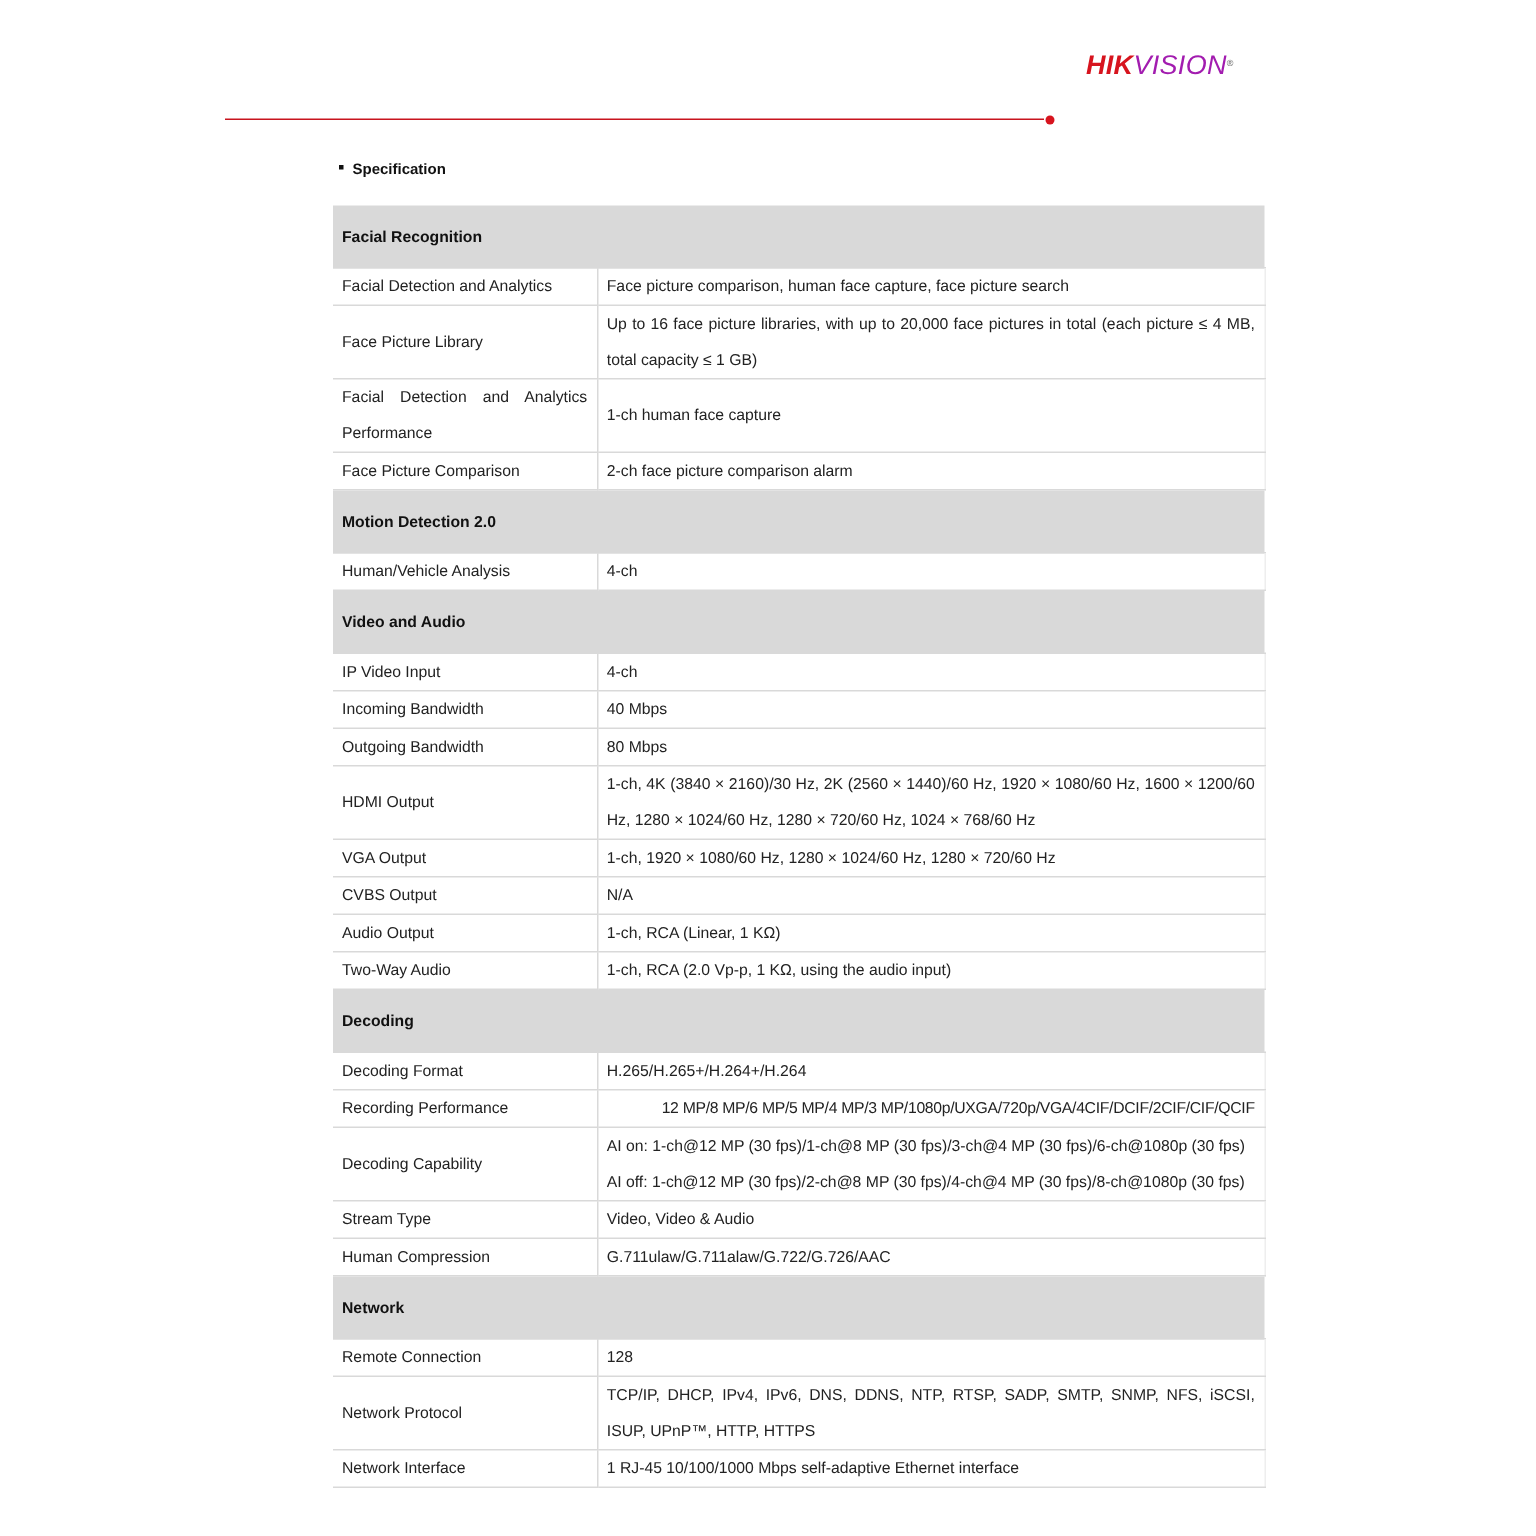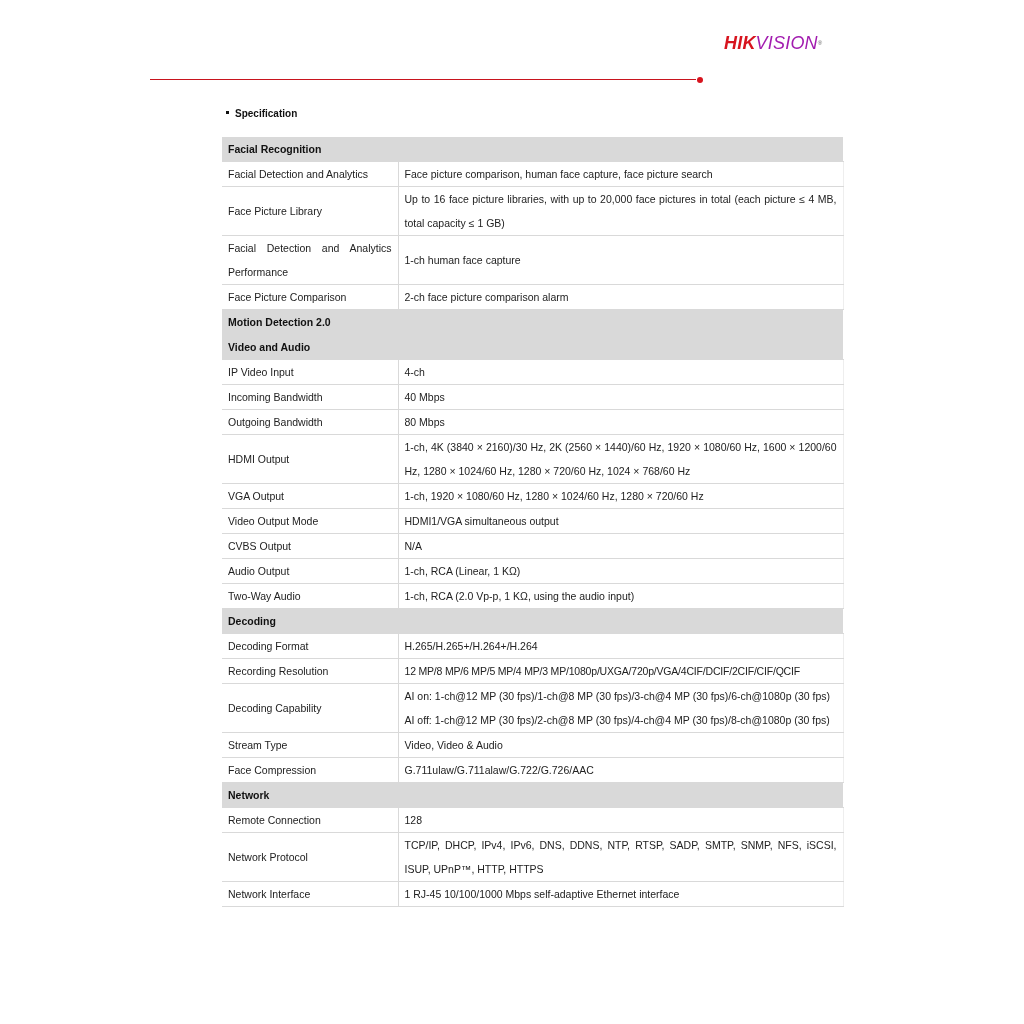--- a/index.html
+++ b/index.html
@@ -94,21 +94,21 @@
       border-right: 1px solid #eeeeee;
     }
     .spec-table td.justify {
       text-align: justify;
       text-align-last: left;
     }
     .spec-table tr.cat td {
       background: #d9d9d9;
       font-weight: bold;
       color: #111;
-      height: 24px;
+      height: 41px;
       border-bottom: 1px solid #d9d9d9;
     }
     .spec-table tr.row td { height: 23px; }
   </style>
 </head>
 <body>
 
 <div class="logo">
   <span class="hik">HIK</span><span class="vision">VISION</span><span class="reg">®</span>
 </div>
@@ -143,20 +143,24 @@
       <td class="value">1-ch human face capture</td>
     </tr>
     <tr class="row">
       <td class="label">Face Picture Comparison</td>
       <td class="value">2-ch face picture comparison alarm</td>
     </tr>
 
     <tr class="cat">
       <td colspan="2">Motion Detection 2.0</td>
     </tr>
+    <tr class="row">
+      <td class="label">Human/Vehicle Analysis</td>
+      <td class="value">4-ch</td>
+    </tr>
 
     <tr class="cat">
       <td colspan="2">Video and Audio</td>
     </tr>
     <tr class="row">
       <td class="label">IP Video Input</td>
       <td class="value">4-ch</td>
     </tr>
     <tr class="row">
       <td class="label">Incoming Bandwidth</td>
@@ -168,60 +172,56 @@
     </tr>
     <tr class="row">
       <td class="label">HDMI Output</td>
       <td class="value justify">1-ch, 4K (3840 × 2160)/30 Hz, 2K (2560 × 1440)/60 Hz, 1920 × 1080/60 Hz, 1600 × 1200/60 Hz, 1280 × 1024/60 Hz, 1280 × 720/60 Hz, 1024 × 768/60 Hz</td>
     </tr>
     <tr class="row">
       <td class="label">VGA Output</td>
       <td class="value">1-ch, 1920 × 1080/60 Hz, 1280 × 1024/60 Hz, 1280 × 720/60 Hz</td>
     </tr>
     <tr class="row">
-      <td class="label">Video Output Mode</td>
-      <td class="value">HDMI1/VGA simultaneous output</td>
-    </tr>
-    <tr class="row">
       <td class="label">CVBS Output</td>
       <td class="value">N/A</td>
     </tr>
     <tr class="row">
       <td class="label">Audio Output</td>
       <td class="value">1-ch, RCA (Linear, 1 KΩ)</td>
     </tr>
     <tr class="row">
       <td class="label">Two-Way Audio</td>
       <td class="value">1-ch, RCA (2.0 Vp-p, 1 KΩ, using the audio input)</td>
     </tr>
 
     <tr class="cat">
       <td colspan="2">Decoding</td>
     </tr>
     <tr class="row">
       <td class="label">Decoding Format</td>
       <td class="value">H.265/H.265+/H.264+/H.264</td>
     </tr>
     <tr class="row">
-      <td class="label">Recording Resolution</td>
-      <td class="value" style="white-space:nowrap;letter-spacing:-0.2px;">12 MP/8 MP/6 MP/5 MP/4 MP/3 MP/1080p/UXGA/720p/VGA/4CIF/DCIF/2CIF/CIF/QCIF</td>
+      <td class="label">Recording Performance</td>
+      <td class="value" style="white-space:nowrap;letter-spacing:-0.2px;text-align:right;">12 MP/8 MP/6 MP/5 MP/4 MP/3 MP/1080p/UXGA/720p/VGA/4CIF/DCIF/2CIF/CIF/QCIF</td>
     </tr>
     <tr class="row">
       <td class="label">Decoding Capability</td>
       <td class="value">
         <div class="justify" style="text-align:justify;">AI on: 1-ch@12 MP (30 fps)/1-ch@8 MP (30 fps)/3-ch@4 MP (30 fps)/6-ch@1080p (30 fps)</div>
         <div class="justify" style="text-align:justify;">AI off: 1-ch@12 MP (30 fps)/2-ch@8 MP (30 fps)/4-ch@4 MP (30 fps)/8-ch@1080p (30 fps)</div>
       </td>
     </tr>
     <tr class="row">
       <td class="label">Stream Type</td>
       <td class="value">Video, Video &amp; Audio</td>
     </tr>
     <tr class="row">
-      <td class="label">Face Compression</td>
+      <td class="label">Human Compression</td>
       <td class="value">G.711ulaw/G.711alaw/G.722/G.726/AAC</td>
     </tr>
 
     <tr class="cat">
       <td colspan="2">Network</td>
     </tr>
     <tr class="row">
       <td class="label">Remote Connection</td>
       <td class="value">128</td>
     </tr>

